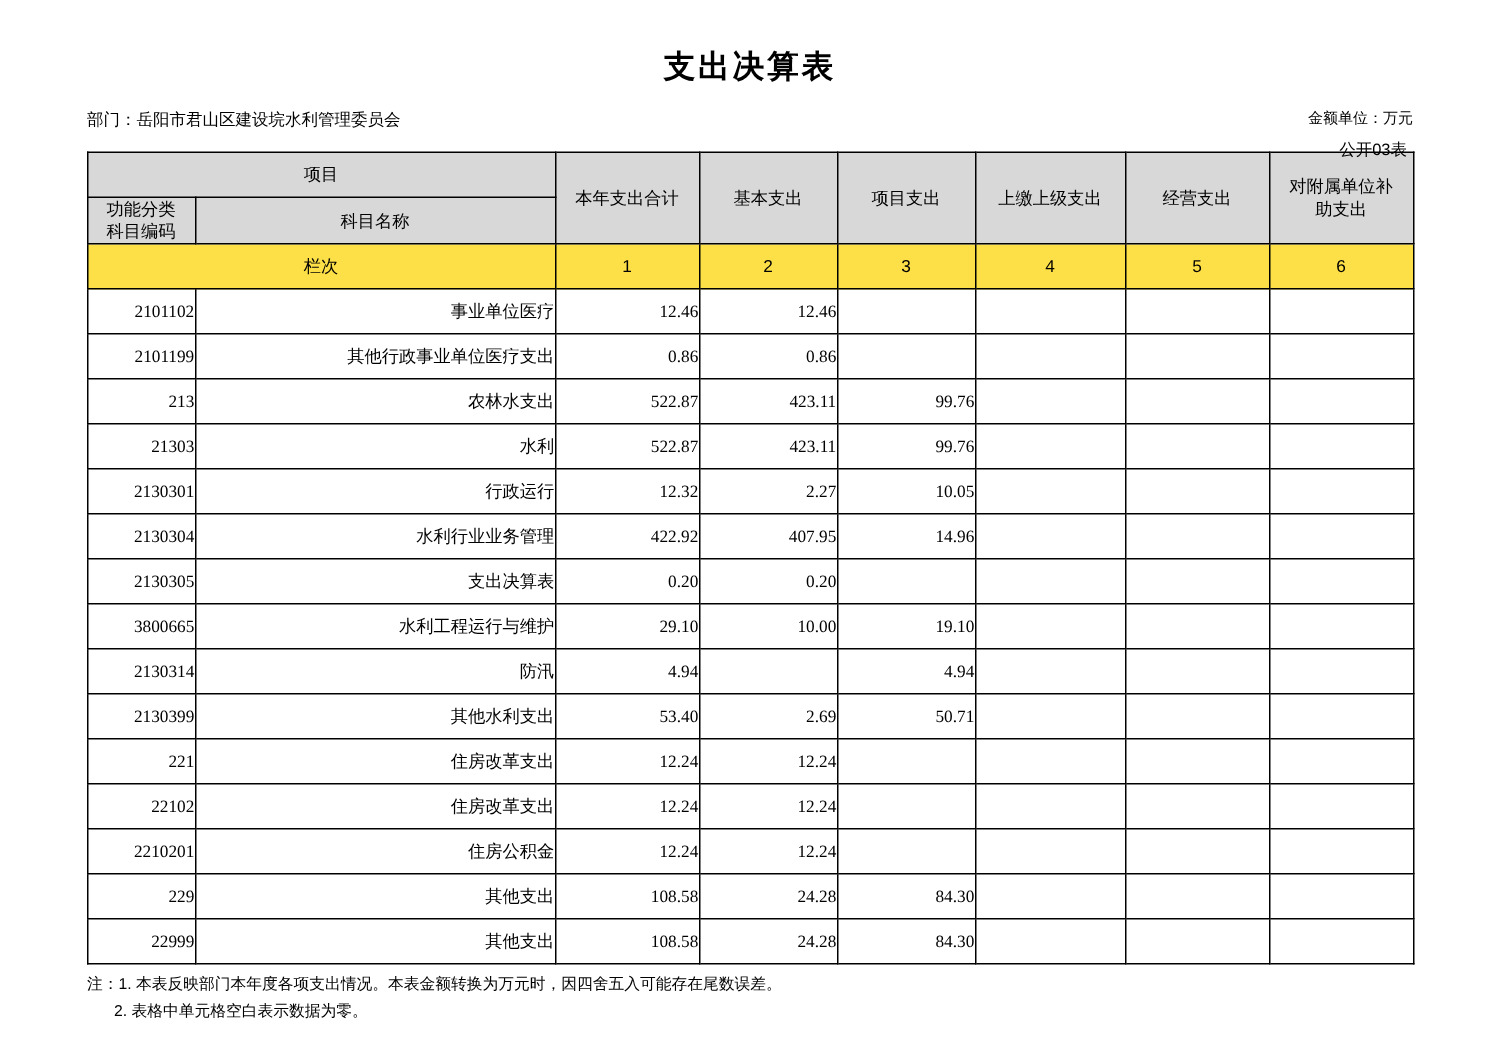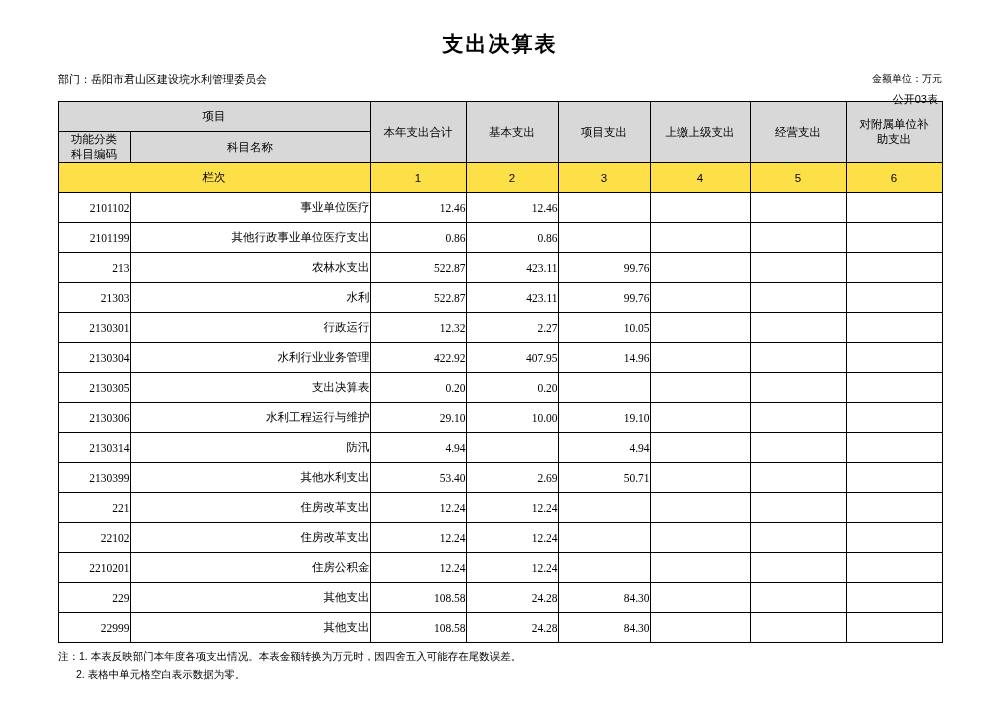--- a/index.html
+++ b/index.html
@@ -233,21 +233,21 @@
         <td class="code">2130305</td>
         <td class="name">支出决算表</td>
         <td class="num">0.20</td>
         <td class="num">0.20</td>
         <td class="num"></td>
         <td class="num"></td>
         <td class="num"></td>
         <td class="num"></td>
       </tr>
       <tr>
-        <td class="code">2130306</td>
+        <td class="code">3800665</td>
         <td class="name">水利工程运行与维护</td>
         <td class="num">29.10</td>
         <td class="num">10.00</td>
         <td class="num">19.10</td>
         <td class="num"></td>
         <td class="num"></td>
         <td class="num"></td>
       </tr>
       <tr>
         <td class="code">2130314</td>

